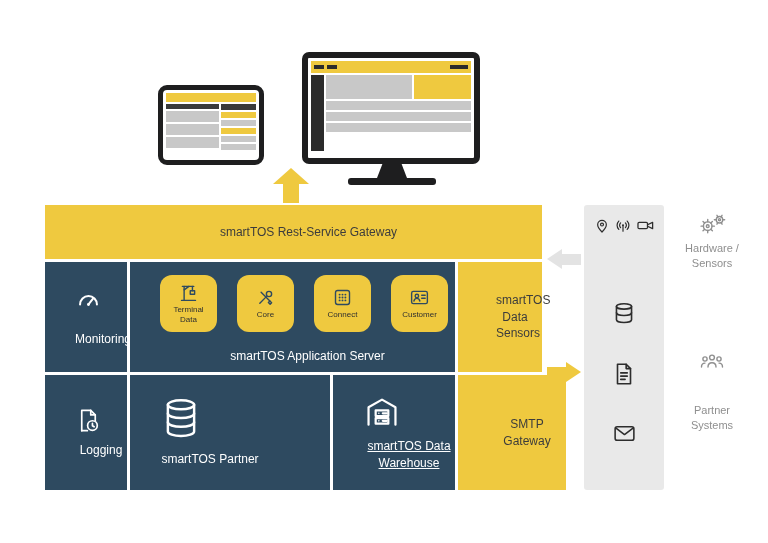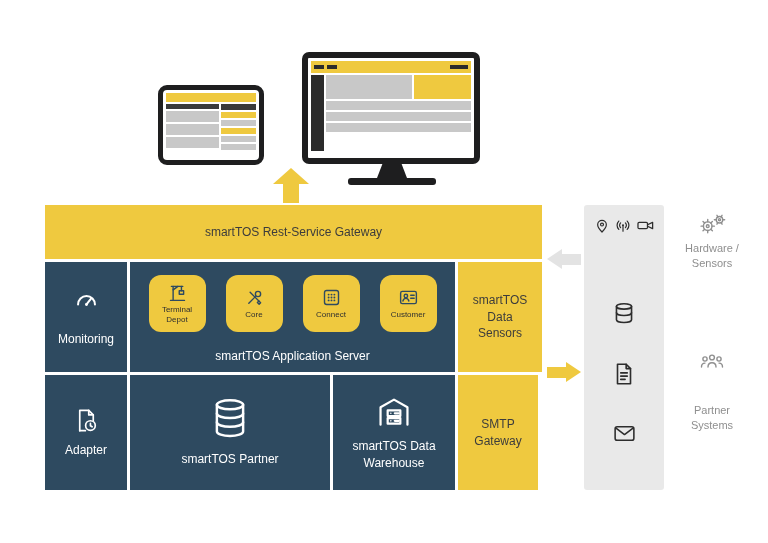--- a/index.html
+++ b/index.html
@@ -62,48 +62,48 @@
     border-bottom: 10px solid transparent; border-right: 15px solid var(--arrowgray); }
   .arrow-left .shaft { width: 19px; height: 11px; background: var(--arrowgray); }
 
   .arrow-right { position: absolute; left: 547px; top: 362px; display: flex; align-items: center; }
   .arrow-right .shaft { width: 19px; height: 11px; background: var(--yellow); }
   .arrow-right .head { width: 0; height: 0; border-top: 10px solid transparent;
     border-bottom: 10px solid transparent; border-left: 15px solid var(--yellow); }
 
   
   .box { position: absolute; display: flex; flex-direction: column;
-    align-items: center; justify-content: center; text-align: center; }
+    justify-content: center; text-align: center; padding-left: 30px; }
   .box.dark { background: var(--dark); color: #fff; }
   .box.yel { background: var(--yellow); color: #3c3c3c; }
   .box .lbl { font-size: 12px; line-height: 1.4; }
 
   .gateway { left: 45px; top: 205px; width: 497px; height: 54px; background: var(--yellow);
     color: #3c3c3c; font-size: 13.5px; }
 
   .monitoring { left: 45px; top: 262px; width: 82px; height: 110px; gap: 17px; }
   .logging    { left: 45px; top: 375px; width: 82px; height: 115px; gap: 8px; }
 
   .appserver { left: 130px; top: 262px; width: 325px; height: 110px;
     justify-content: flex-start; padding-top: 13px; }
   .tiles { display: flex; gap: 20px; }
   .tile { width: 57px; height: 57px; background: var(--yellow); border-radius: 12px;
     color: var(--dark); display: flex; flex-direction: column; align-items: center;
     justify-content: center; gap: 2px; }
   .tile .tlbl { font-size: 8px; line-height: 1.2; color: #2f2f2f; padding: 0 4px; }
   .appserver .lbl { margin-top: 16px; }
 
   .adapter { left: 458px; top: 262px; width: 84px; height: 110px; }
-  .smtp    { left: 458px; top: 375px; width: 80px; height: 115px; }
+  .smtp    { left: 458px; top: 375px; width: 108px; height: 115px; }
   .adapter .lbl, .smtp .lbl { padding: 0 8px; }
 
   .database  { left: 130px; top: 375px; width: 200px; height: 115px; gap: 8px; }
   .database .lbl { max-width: 100px; }
   .warehouse { left: 333px; top: 375px; width: 122px; height: 115px; gap: 7px; }
-  .warehouse .lbl { max-width: 110px; }
+  .warehouse .lbl { max-width: 110px; text-decoration: underline; }
 
   
   .panel { position: absolute; left: 584px; top: 205px; width: 80px; height: 285px;
     background: var(--panel); border-radius: 3px; color: #2d2d2d; }
   .sensor-row { position: absolute; top: 11px; left: 0; right: 0; display: flex;
     justify-content: center; align-items: center; gap: 4px; }
   .panel-icon { position: absolute; left: 0; right: 0; display: flex; justify-content: center; }
   .panel-icon.db  { top: 96px; }
   .panel-icon.doc { top: 156px; }
   .panel-icon.env { top: 216px; }
@@ -184,21 +184,21 @@
     <div class="tiles">
       <div class="tile">
         <svg viewBox="0 0 24 24" width="21" height="21" fill="none" stroke="currentColor" stroke-width="1.6" stroke-linecap="round" stroke-linejoin="round">
           <path d="M4 21h16"></path>
             <path d="M7 21V5"></path>
             <path d="M5 5h13"></path>
             <path d="M7 9l5.5-4"></path>
           <path d="M16.5 5v5"></path>
             <rect x="14" y="10" width="5" height="4"></rect>
         </svg>
-        <span class="tlbl">Terminal Depot</span>
+        <span class="tlbl">Terminal Data</span>
       </div>
       <div class="tile">
         <svg viewBox="0 0 24 24" width="21" height="21" fill="none" stroke="currentColor" stroke-width="1.6" stroke-linecap="round" stroke-linejoin="round">
           <path d="M5.5 18.5L13 11"></path>
             <circle cx="16" cy="8" r="3"></circle>
           <path d="M7 6l10 10"></path>
             <path d="M17 16l2 2-1.7 1.7-2-2z"></path>
         </svg>
         <span class="tlbl">Core</span>
       </div>
@@ -236,21 +236,21 @@
   </div>
 
   <div class="box dark logging">
     <svg viewBox="0 0 24 24" width="27" height="27" fill="none" stroke="currentColor" stroke-width="1.5" stroke-linecap="round" stroke-linejoin="round">
       <path d="M6 21V3h8l4 4v5"></path>
         <path d="M14 3v4h4"></path>
       <path d="M6 21h5"></path>
       <circle cx="15.5" cy="16.5" r="4.3"></circle>
       <path d="M15.5 14.6v2l1.5 1"></path>
     </svg>
-    <span class="lbl">Adapter</span>
+    <span class="lbl">Logging</span>
   </div>
 
   <div class="box dark database">
     <svg viewBox="0 0 24 26" width="42" height="46" fill="none" stroke="currentColor" stroke-width="1.4" stroke-linecap="round">
       <ellipse cx="12" cy="4.3" rx="7.5" ry="2.6"></ellipse>
       <path d="M4.5 4.3v5c0 1.45 3.36 2.6 7.5 2.6s7.5-1.15 7.5-2.6v-5"></path>
       <path d="M4.5 9.3v5c0 1.45 3.36 2.6 7.5 2.6s7.5-1.15 7.5-2.6v-5"></path>
       <path d="M4.5 14.3v5.2c0 1.45 3.36 2.6 7.5 2.6s7.5-1.15 7.5-2.6v-5.2"></path>
     </svg>
     <span class="lbl">smartTOS Partner</span>

